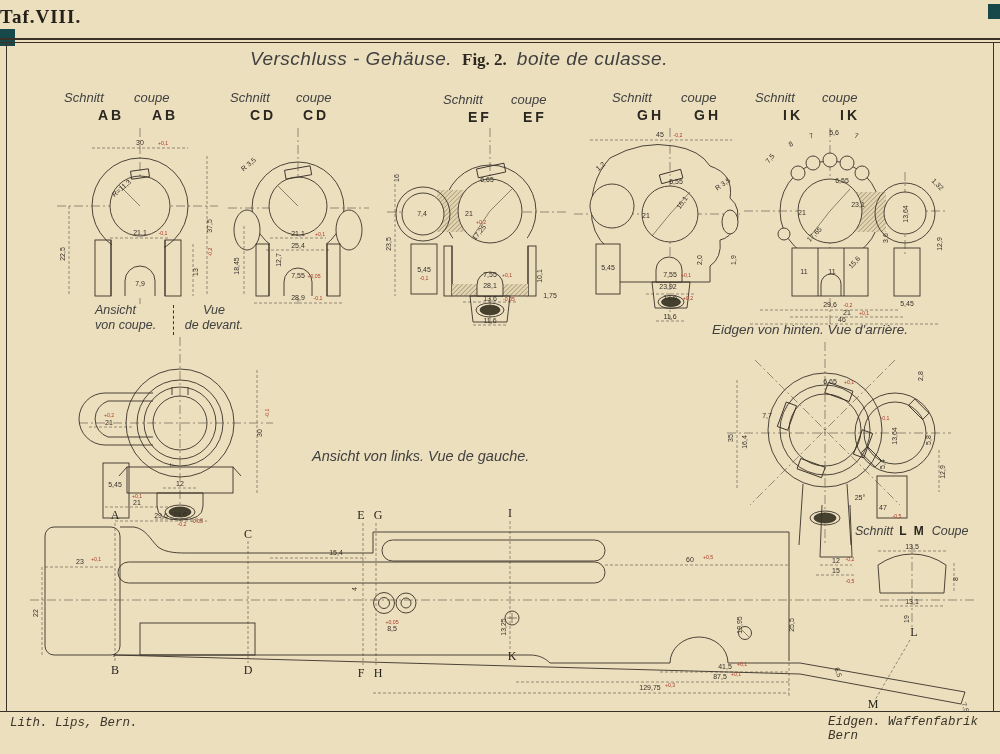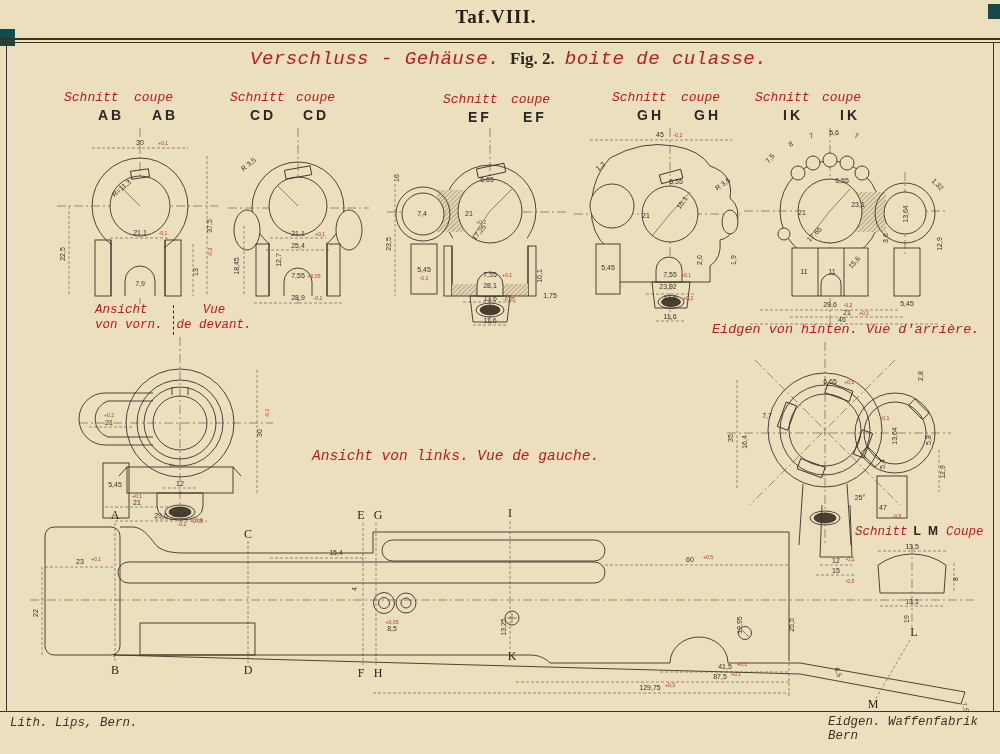--- a/index.html
+++ b/index.html
@@ -1,20 +1,20 @@
 <!DOCTYPE html>
 <html><head>
 <meta charset="utf-8">
 <style>
   html,body{margin:0;padding:0}
   body{width:1000px;height:754px;position:relative;overflow:hidden;
        background:#ecdfbe;font-family:"Liberation Serif",serif;color:#2c271f}
   .abs{position:absolute}
   .ink{background:#3a3229}
-  .script{font-family:Liberation Mono, monospace;font-style:italic;color:#b91c1c}
+  .script{font-family:Liberation Sans, sans-serif;font-style:italic;color:#404040}
   .cap{font-size:19px;letter-spacing:.5px}
   .plate-title{font-family:"Liberation Serif",serif;font-weight:bold;font-size:19px;letter-spacing:1px;color:#24201a}
   .letters{font-family:"Liberation Sans",sans-serif;font-weight:bold;font-size:14px;letter-spacing:3px;color:#2a2620}
   .foot{font-family:Liberation Mono, monospace;font-style:italic;font-size:12.5px;color:#3a342a}
   
   .s{stroke:#3a3229;stroke-width:.9;fill:none}
   .s2{stroke:#3a3229;stroke-width:.55;fill:none}
   .cl{stroke:#3a3229;stroke-width:.5;fill:none;stroke-dasharray:9 3 2 3}
   .dl{stroke:#3a3229;stroke-width:.5;fill:none;stroke-dasharray:3 2}
   .pp{fill:#ecdfbe}
@@ -23,21 +23,21 @@
   text.dr{font:5.2px "Liberation Sans",sans-serif;fill:#ad3a28;text-anchor:middle}
   text.lt{font:12px "Liberation Serif",serif;fill:#27231d;text-anchor:middle}
   .corner{background:#17494b}
 </style>
 </head>
 <body>
 
 <div class="abs corner" style="left:0;top:29px;width:15px;height:17px"></div>
 <div class="abs corner" style="left:988px;top:4px;width:12px;height:15px"></div>
 
-<div class="abs" style="left:0;top:6px;width:992px;text-align:center"><span class="plate-title">Taf.VIII.</span></div>
+<div class="abs" style="left:0;top:6px;width:992px;text-align:left"><span class="plate-title">Taf.VIII.</span></div>
 <div class="abs ink" style="left:0;top:38px;width:1000px;height:2px"></div>
 <div class="abs ink" style="left:0;top:41.5px;width:1000px;height:1px"></div>
 <div class="abs ink" style="left:6px;top:42px;width:1px;height:669px"></div>
 <div class="abs ink" style="left:993px;top:42px;width:1px;height:669px"></div>
 <div class="abs ink" style="left:0;top:711px;width:1000px;height:1.4px"></div>
 
 <div class="abs" style="left:250px;top:48px;display:flex;gap:10px;align-items:baseline">
   <span class="script cap">Verschluss - Gehäuse.</span>
   <span style="font-weight:bold;font-size:17px">Fig. 2.</span>
   <span class="script cap">boite de culasse.</span>
@@ -285,21 +285,21 @@
   <text class="d" x="88" y="181">29,6</text>
   <text class="dr" x="106" y="181">-0,2</text>
   <text class="d" x="105" y="189">21</text>
   <text class="dr" x="122" y="189">+0,1</text>
   <text class="d" x="100" y="196">46</text>
 </svg>
 
 <div class="abs" style="left:95px;top:303px;display:flex;width:160px">
   <div class="script" style="font-size:12.5px;width:78px;text-align:left;line-height:1.2">
     <div>Ansicht</div>
-    <div>von vorn.</div>
+    <div>von coupe.</div>
   </div>
   <div style="border-left:1px dashed #3a3229;height:30px;margin-top:2px"></div>
   <div class="script" style="font-size:12.5px;width:80px;text-align:center;line-height:1.2">
     <div>Vue</div>
     <div>de devant.</div>
   </div>
 </div>
 
 <svg class="abs" style="left:75px;top:335px" width="200" height="188" viewBox="0 0 200 188">
   <line class="cl" x1="105" y1="2" x2="105" y2="186"></line>

